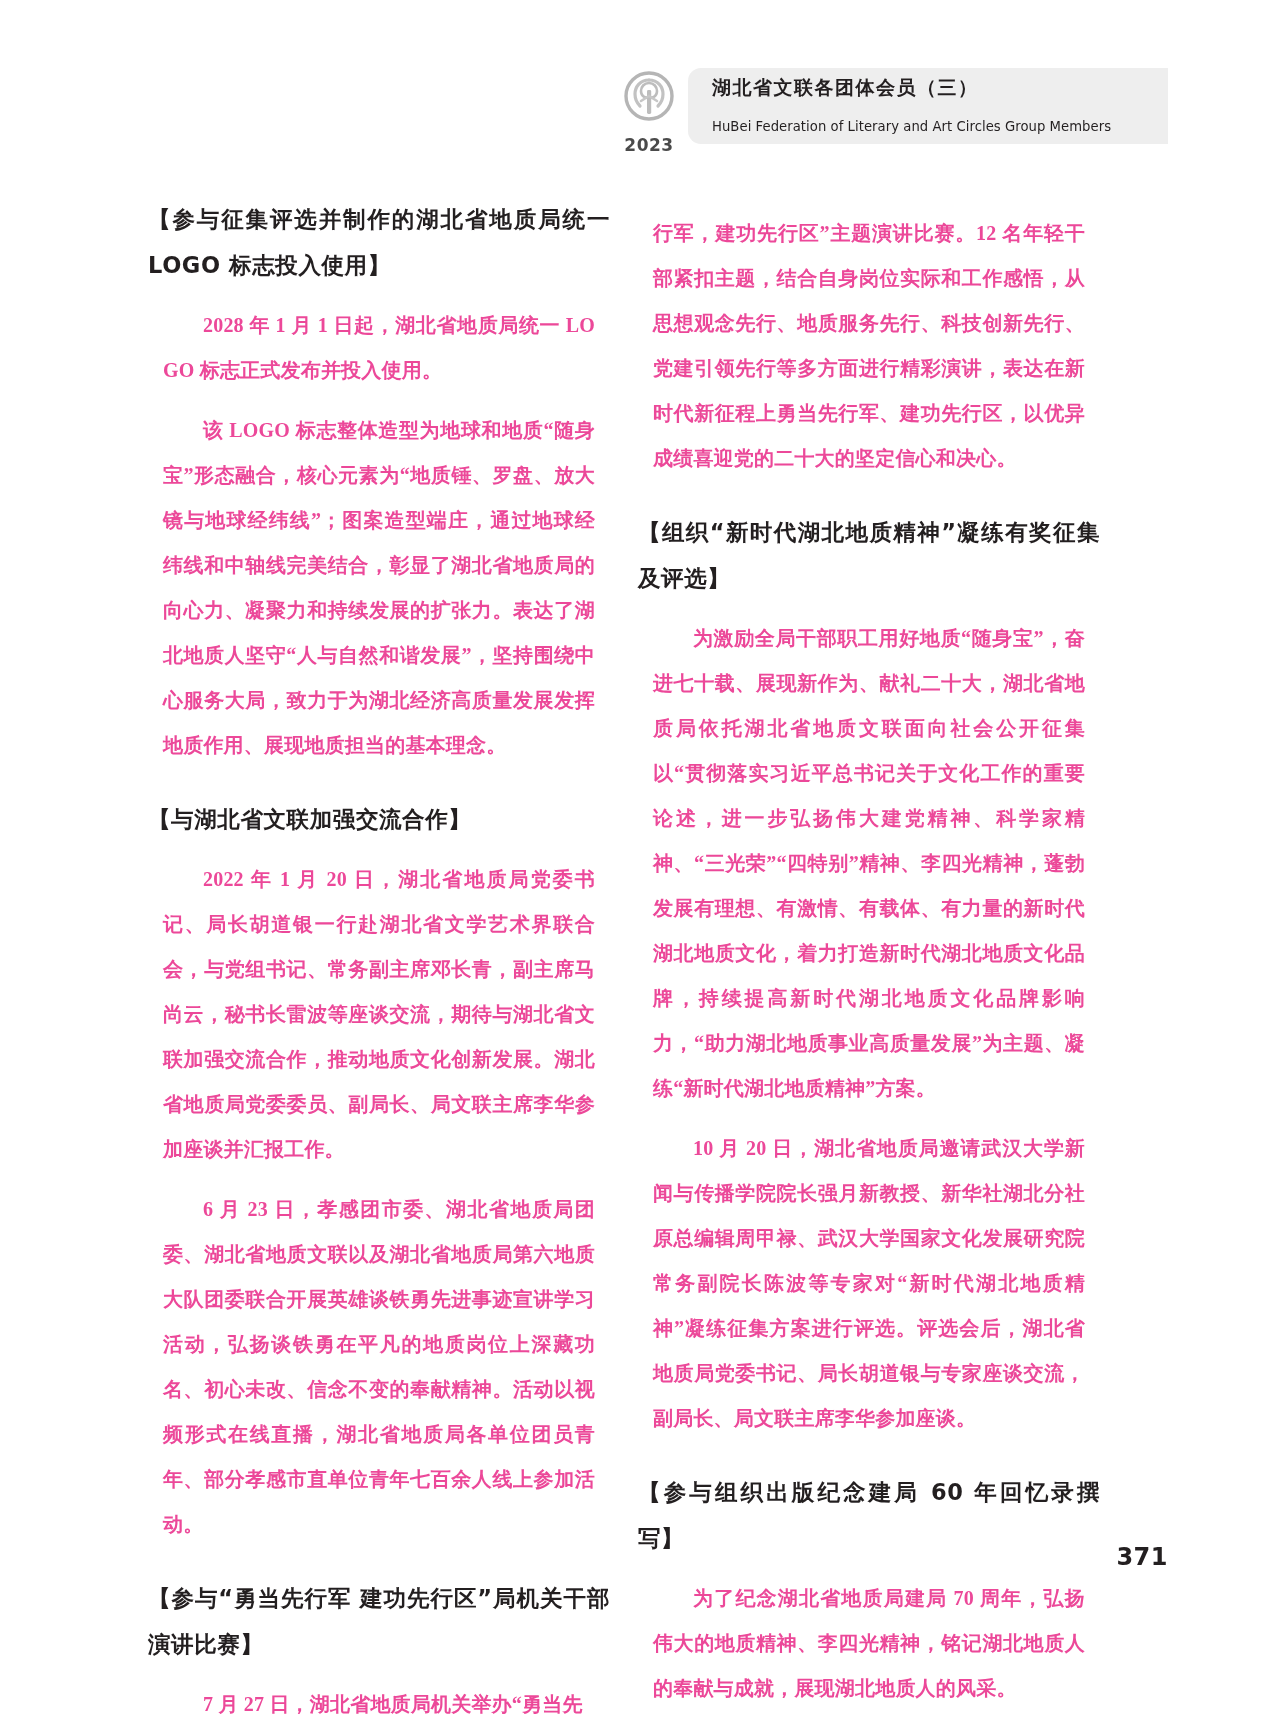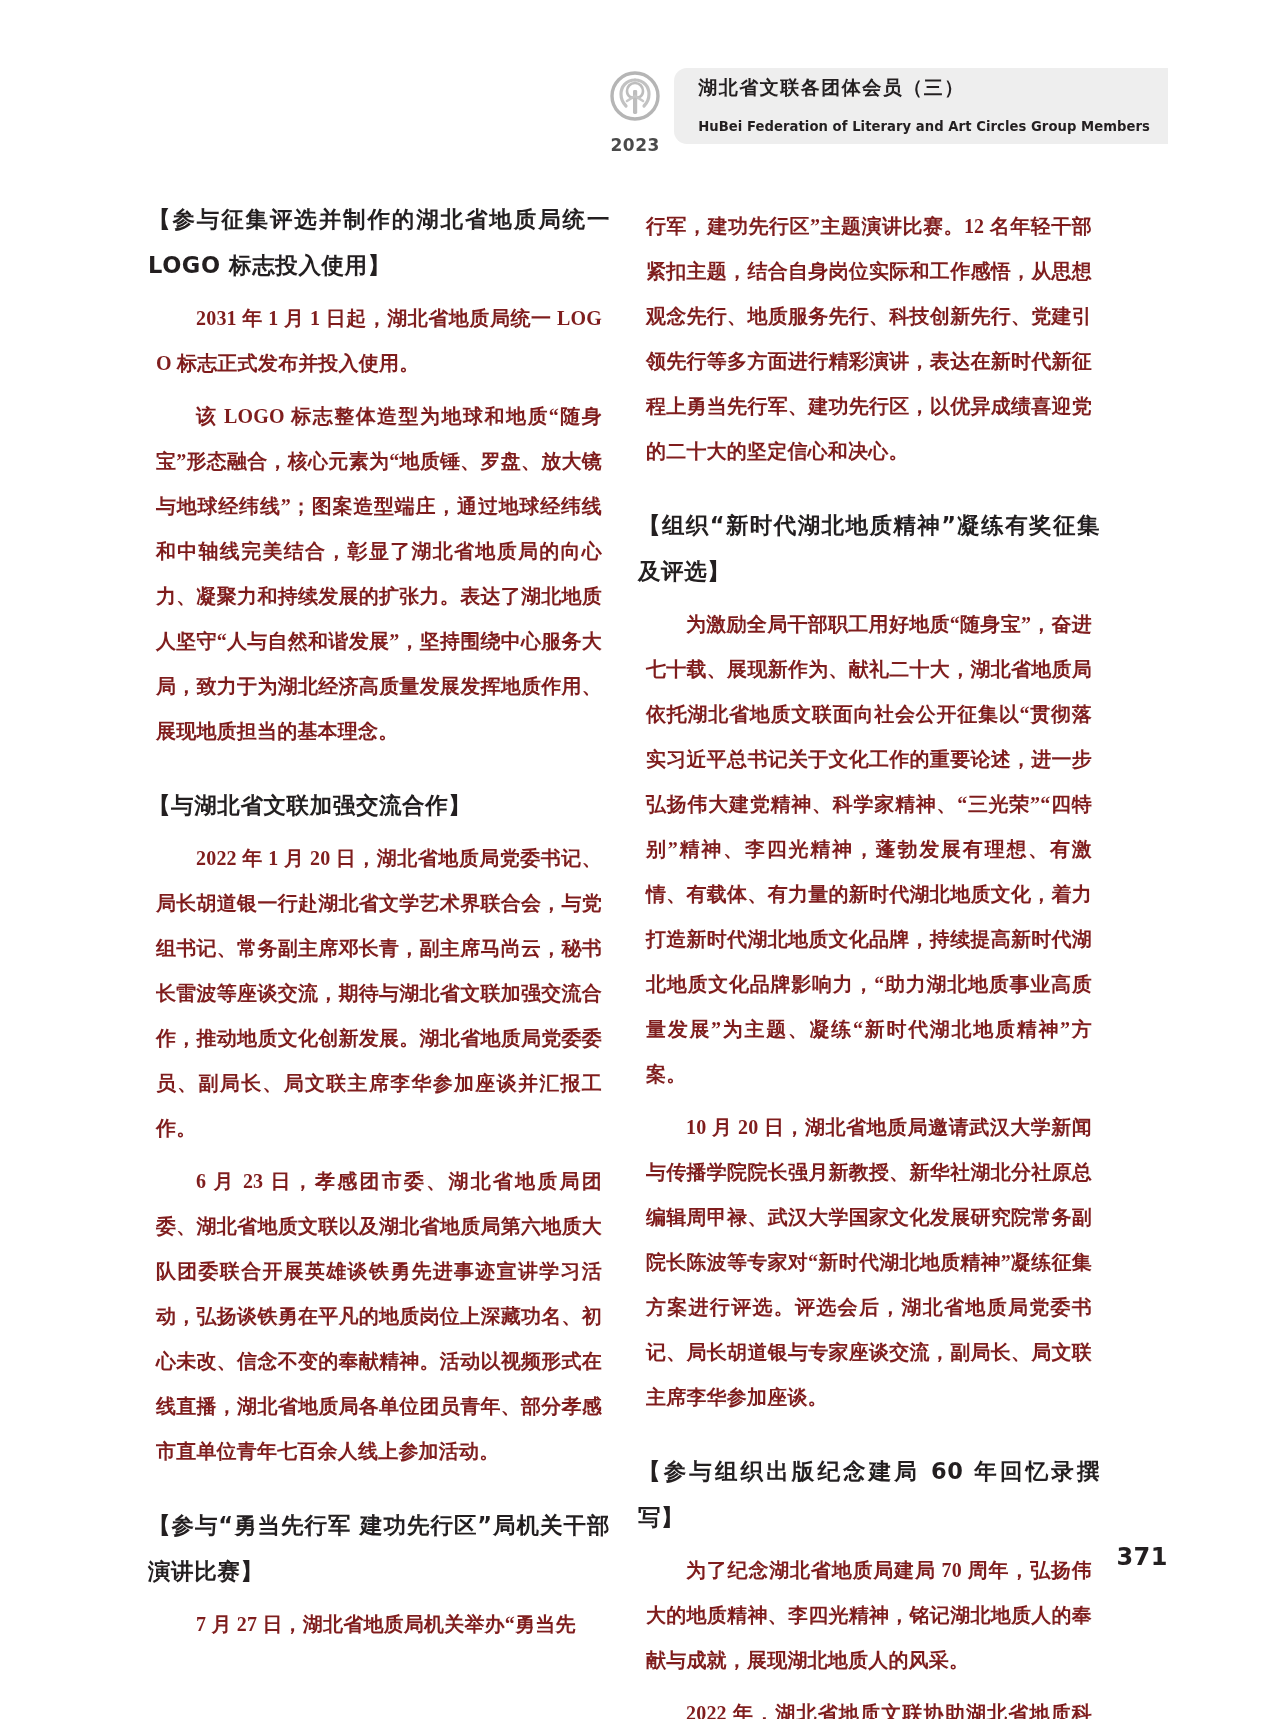--- a/index.html
+++ b/index.html
@@ -64,21 +64,21 @@
     font-family: "DejaVu Sans", "Liberation Sans", sans-serif;
     font-weight: bold;
     font-size: 19px;
     letter-spacing: 1.5px;
     color: #231f20;
     line-height: 1.25;
     white-space: nowrap;
   }
   .header-title-en {
     font-family: "DejaVu Sans", "Liberation Sans", sans-serif;
-    font-weight: bold;
+    font-weight: normal;
     font-size: 13.2px;
     letter-spacing: 0.05px;
     color: #231f20;
     line-height: 1.3;
     margin-top: 18px;
     white-space: nowrap;
   }
 
   
   .content {
@@ -106,27 +106,27 @@
     text-justify: inter-character;
   }
   .column > h2.section-heading:not(:first-child) {
     margin-top: 28px;
   }
   .column > h2.section-heading:first-child {
     margin-top: 0;
   }
 
   p.body-par {
-    margin: 8px;
+    margin: 15px;
     font-family: "Liberation Serif", "DejaVu Serif", serif;
     font-weight: bold;
     font-size: 20px;
     line-height: 45px;
     letter-spacing: 0.2px;
-    color: #7f1d1d;
+    color: #ec4899;
     text-indent: 2em;
     text-align: justify;
     text-justify: inter-ideograph;
     word-break: break-all;
   }
   p.body-par.no-indent {
     text-indent: 0;
   }
 
   
@@ -165,21 +165,21 @@
       <div class="header-title-cn">湖北省文联各团体会员（三）</div>
       <div class="header-title-en">HuBei Federation of Literary and Art Circles Group Members</div>
     </div>
 
   </div>
 </div>
 
 <div class="content">
   <div class="column" id="left-column">
       <h2 class="section-heading">【参与征集评选并制作的湖北省地质局统一 LOGO 标志投入使用】</h2>
-      <p class="body-par">2031 年 1 月 1 日起，湖北省地质局统一 LOGO 标志正式发布并投入使用。</p>
+      <p class="body-par">2028 年 1 月 1 日起，湖北省地质局统一 LOGO 标志正式发布并投入使用。</p>
       <p class="body-par">该 LOGO 标志整体造型为地球和地质“随身宝”形态融合，核心元素为“地质锤、罗盘、放大镜与地球经纬线”；图案造型端庄，通过地球经纬线和中轴线完美结合，彰显了湖北省地质局的向心力、凝聚力和持续发展的扩张力。表达了湖北地质人坚守“人与自然和谐发展”，坚持围绕中心服务大局，致力于为湖北经济高质量发展发挥地质作用、展现地质担当的基本理念。</p>
       <h2 class="section-heading">【与湖北省文联加强交流合作】</h2>
       <p class="body-par">2022 年 1 月 20 日，湖北省地质局党委书记、局长胡道银一行赴湖北省文学艺术界联合会，与党组书记、常务副主席邓长青，副主席马尚云，秘书长雷波等座谈交流，期待与湖北省文联加强交流合作，推动地质文化创新发展。湖北省地质局党委委员、副局长、局文联主席李华参加座谈并汇报工作。</p>
       <p class="body-par">6 月 23 日，孝感团市委、湖北省地质局团委、湖北省地质文联以及湖北省地质局第六地质大队团委联合开展英雄谈铁勇先进事迹宣讲学习活动，弘扬谈铁勇在平凡的地质岗位上深藏功名、初心未改、信念不变的奉献精神。活动以视频形式在线直播，湖北省地质局各单位团员青年、部分孝感市直单位青年七百余人线上参加活动。</p>
       <h2 class="section-heading">【参与“勇当先行军 建功先行区”局机关干部演讲比赛】</h2>
       <p class="body-par">7 月 27 日，湖北省地质局机关举办“勇当先</p>
     </div>
   <div class="column" id="right-column">
       <p class="body-par no-indent">行军，建功先行区”主题演讲比赛。12 名年轻干部紧扣主题，结合自身岗位实际和工作感悟，从思想观念先行、地质服务先行、科技创新先行、党建引领先行等多方面进行精彩演讲，表达在新时代新征程上勇当先行军、建功先行区，以优异成绩喜迎党的二十大的坚定信心和决心。</p>
       <h2 class="section-heading">【组织“新时代湖北地质精神”凝练有奖征集及评选】</h2>

